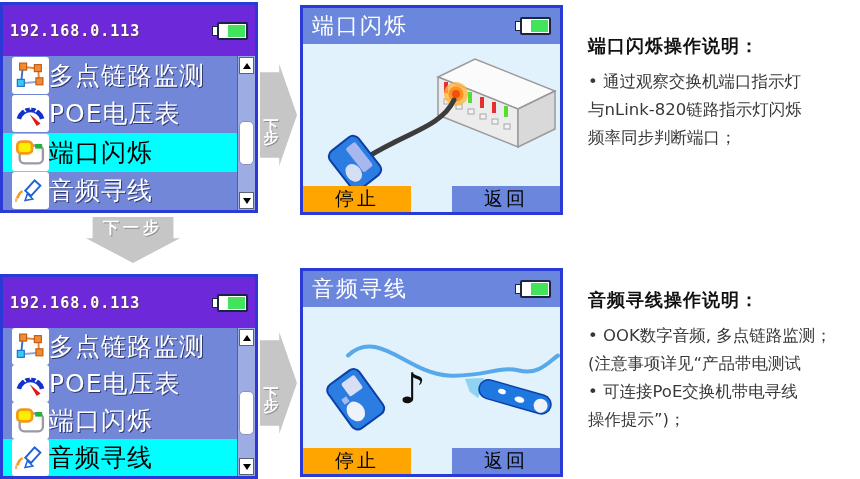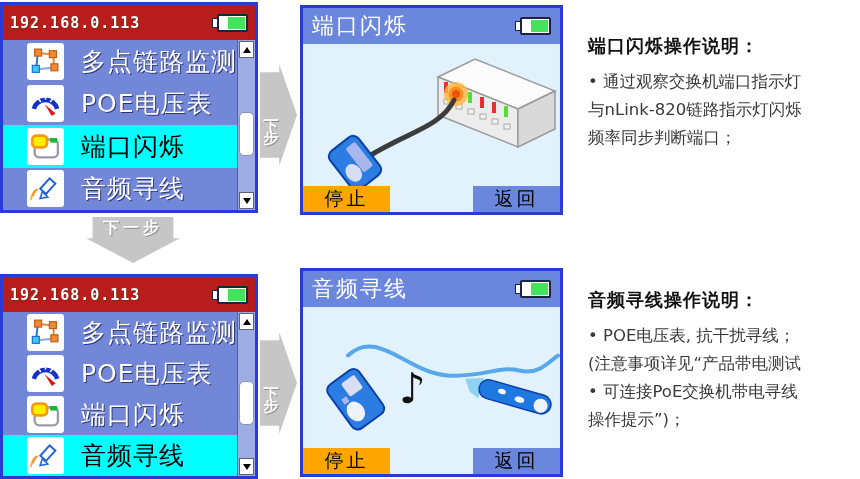--- a/index.html
+++ b/index.html
@@ -7,33 +7,33 @@
           font-family:"DejaVu Sans",sans-serif;}
 
   
   .screen{position:absolute;box-sizing:border-box;border:3px solid #2a3ad6;background:#7387d8;
           display:flex;flex-direction:column;}
 
   
   .menu-screen{left:0;width:258px;}
   #menu-top{top:2px;height:211px;}
   #menu-bottom{top:274px;height:205px;}
-  .statusbar{height:27px;flex:none;background:#b91c1c;display:flex;align-items:center;
-             justify-content:space-between;padding:4px 7px;}
+  .statusbar{height:27px;flex:none;background:#6d28d9;display:flex;align-items:center;
+             justify-content:space-between;padding:12px 7px;}
   .ip{font-family:"DejaVu Sans Mono",monospace;font-weight:bold;color:#ffffff;font-size:15px;
       letter-spacing:1px;text-shadow:1px 1px 0 rgba(80,50,0,.45);}
   .battery{display:flex;align-items:center;}
   .bat-nub{width:4px;height:8px;background:#ffffff;border:1px solid #1b2440;border-right:none;}
   .bat-body{width:27px;height:14px;border:2px solid #1b2440;border-radius:2px;background:#ffffff;
             position:relative;}
   .bat-fill{position:absolute;top:1px;bottom:1px;right:1px;width:62%;background:#44e35c;}
 
   .menu-area{flex:1;display:flex;min-height:0;}
   .menu-rows{flex:1;display:flex;flex-direction:column;min-width:0;}
-  .menu-row{flex:1;display:flex;align-items:center;gap:17px;padding-left:24px;cursor:pointer;text-align:right;}
+  .menu-row{flex:1;display:flex;align-items:center;padding-left:9px;cursor:pointer;text-align:right;}
   .menu-row.selected{background:#00ffff;}
   .icon-box{width:37px;height:37px;background:#ffffff;border-radius:3px;flex:none;
             display:flex;align-items:center;justify-content:center;}
   .icon-box svg{width:31px;height:31px;}
   .menu-label{font-size:25px;color:#ffffff;letter-spacing:1px;white-space:nowrap;
               text-shadow:1px 1px 0 rgba(0,0,40,.6);}
   .menu-row.selected .menu-label{color:#000000;text-shadow:none;}
 
   .scrollbar{width:17px;flex:none;background:#9dade4;border-left:1px solid #4a5cc0;
              display:flex;flex-direction:column;}
@@ -50,21 +50,21 @@
   
   .app-screen{left:300px;width:263px;}
   #port-flash{top:5px;height:210px;}
   #audio-trace{top:268px;height:209px;}
   .app-header{height:36px;flex:none;background:#6b87dd;display:flex;align-items:center;
               justify-content:space-between;padding:0 9px;}
   .app-title{color:#ffffff;font-size:22px;letter-spacing:2px;}
   .app-body{flex:1;background:#e1f2fc;position:relative;overflow:hidden;min-height:0;}
   .app-body svg{position:absolute;inset:0;width:100%;height:100%;}
   .app-footer{height:26px;flex:none;background:#e1f2fc;position:relative;}
-  .btn{position:absolute;top:0;bottom:0;width:87px;display:flex;align-items:center;
+  .btn{position:absolute;top:0;bottom:0;width:108px;display:flex;align-items:center;
        justify-content:center;font-size:19px;color:#000000;letter-spacing:3px;cursor:pointer;}
   .btn-stop{left:0;background:#ffa500;}
   .btn-back{right:0;background:#6b87dd;}
 
   
   .arrow-right{position:absolute;width:37px;height:102px;background:#c6c6c6;
                clip-path:polygon(0 8%,52% 8%,52% 0,100% 50%,52% 100%,52% 92%,0 92%);}
   #arrow-top{left:260px;top:64px;}
   #arrow-bottom{left:260px;top:332px;}
   .arrow-right .arrow-label{position:absolute;left:1px;top:50%;transform:translateY(-50%);
@@ -335,19 +335,19 @@
 
   <div class="help" id="help-port">
     <div class="help-heading">端口闪烁操作说明：</div>
     <div class="help-line">• 通过观察交换机端口指示灯</div>
     <div class="help-line">与nLink-820链路指示灯闪烁</div>
     <div class="help-line">频率同步判断端口；</div>
   </div>
 
   <div class="help" id="help-audio">
     <div class="help-heading">音频寻线操作说明：</div>
-    <div class="help-line">• POE电压表, 抗干扰寻线；</div>
+    <div class="help-line">• OOK数字音频, 多点链路监测；</div>
     <div class="help-line">(注意事项详见“产品带电测试</div>
     <div class="help-line">• 可连接PoE交换机带电寻线</div>
     <div class="help-line">操作提示”)；</div>
   </div>
 
 </div>
 
 </body></html>

